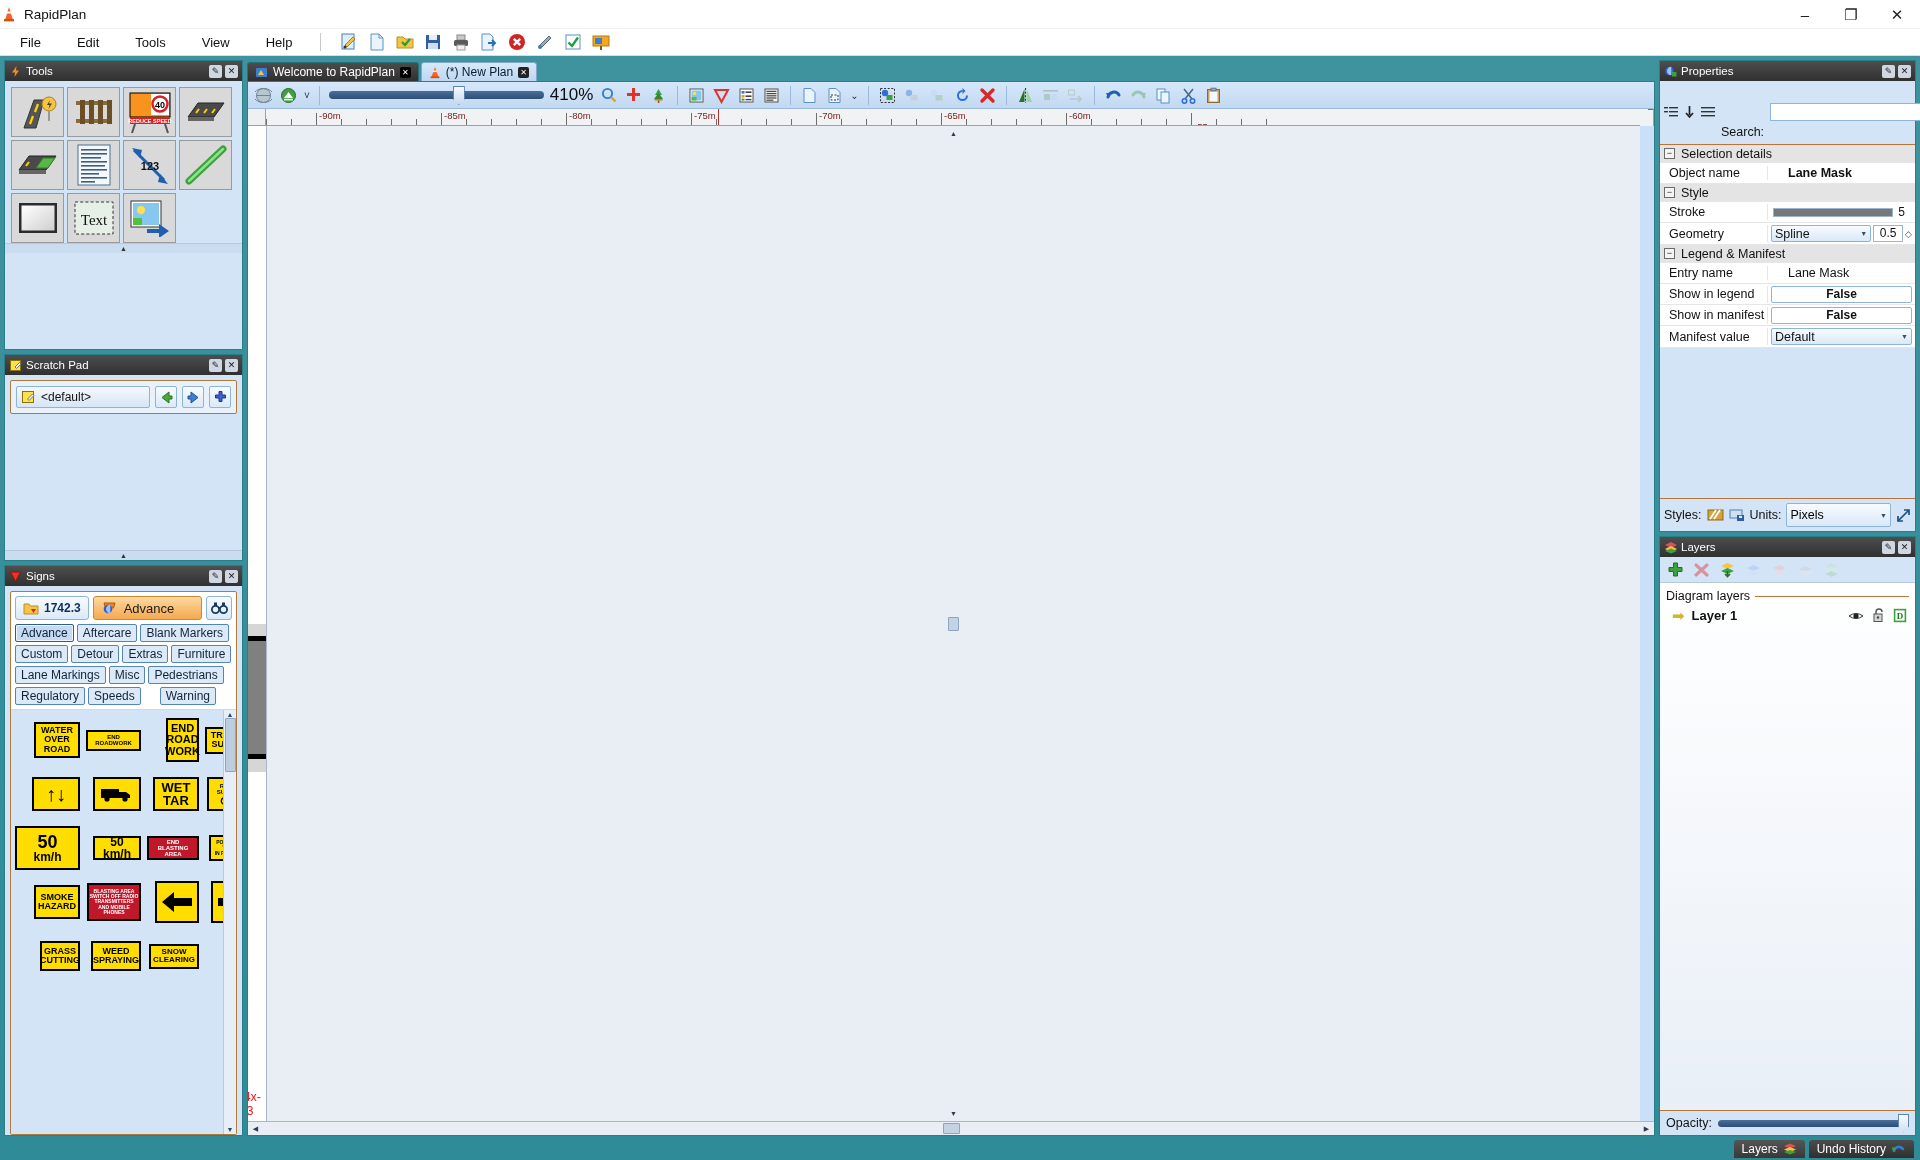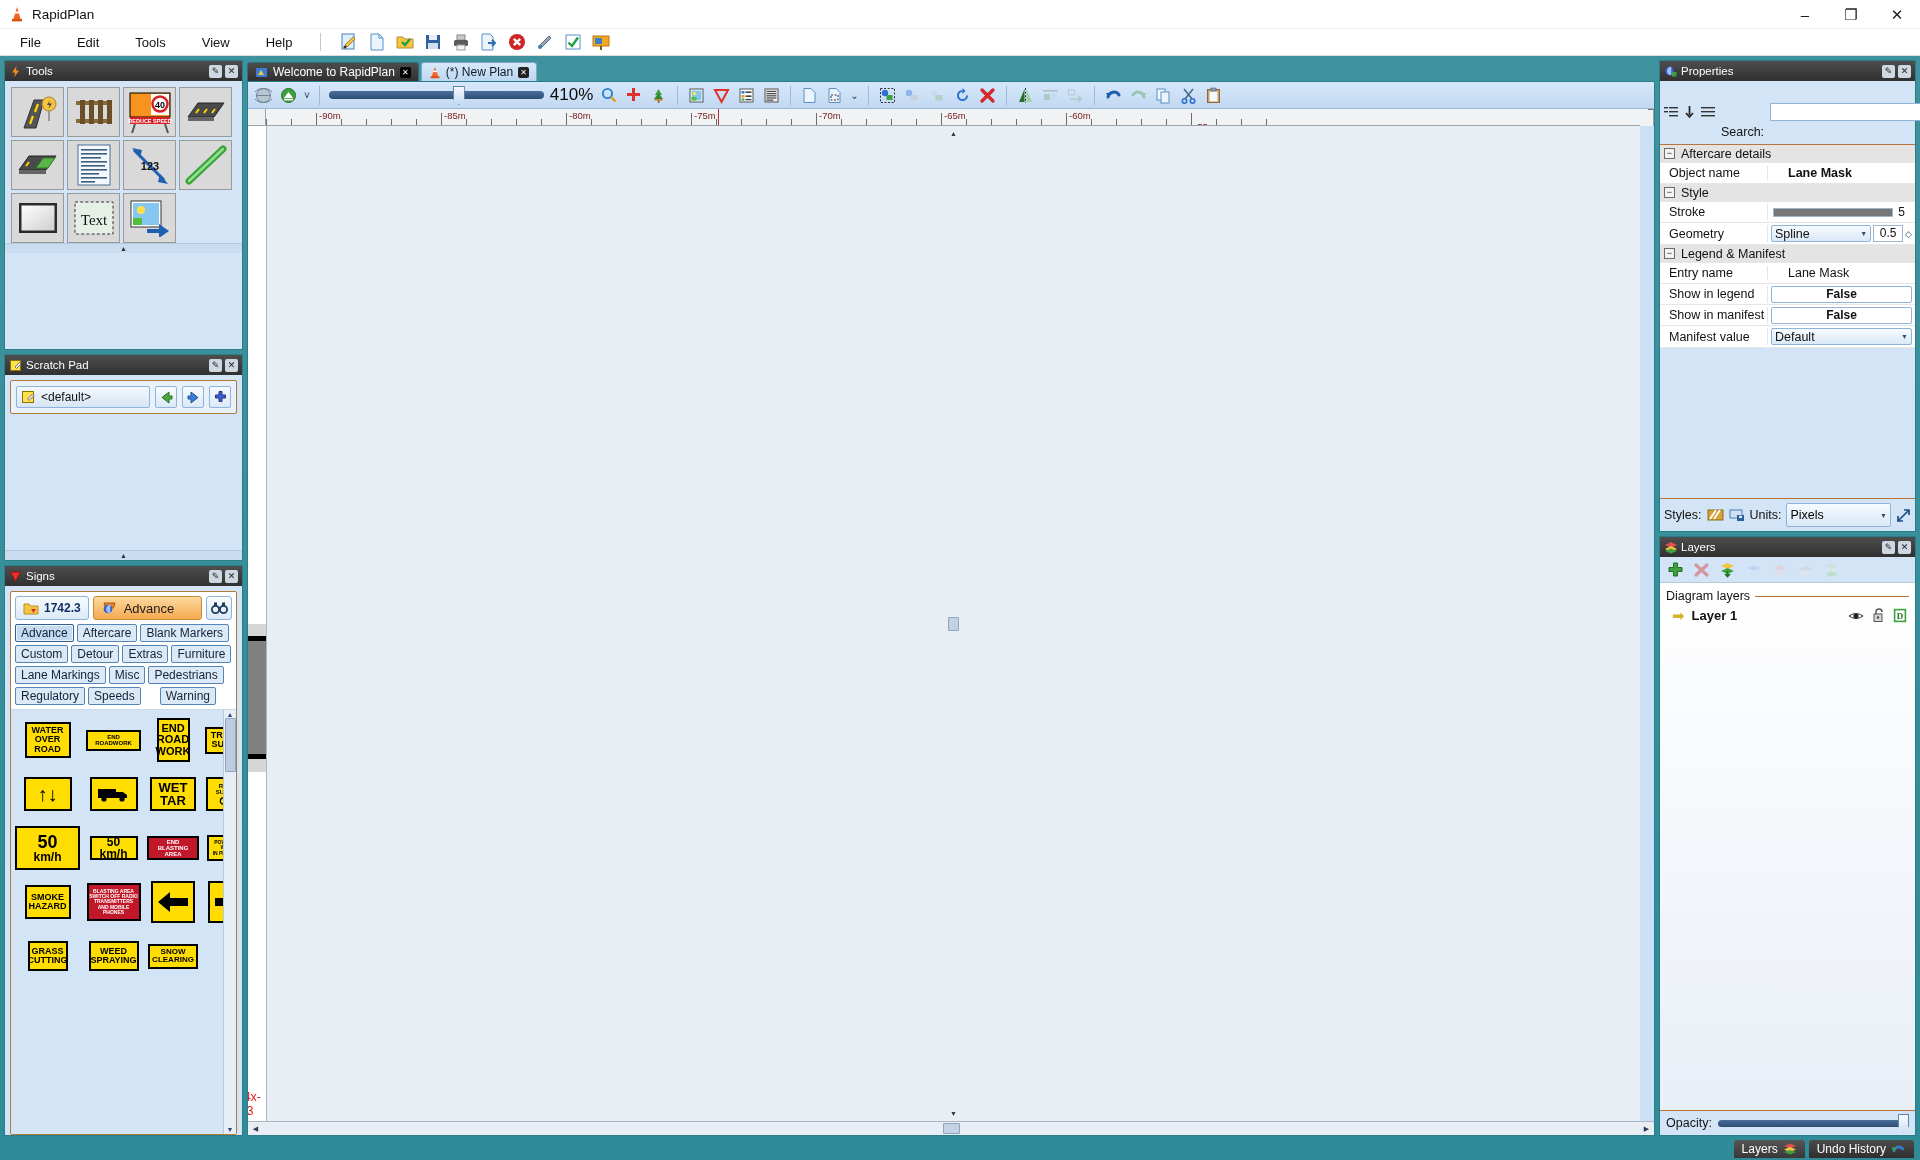--- a/index.html
+++ b/index.html
@@ -16,21 +16,20 @@
     width: 1920px; height: 1160px;
     background: linear-gradient(#3f939e, #2e8b97);
     display: flex; flex-direction: column;
   }
 
   
   .titlebar {
     height: 29px; min-height: 29px;
     background: #ffffff;
     display: flex; align-items: center;
-    padding-left: 8px;
     border-bottom: 1px solid #f0f0f0;
   }
   .titlebar .tb-icon { width: 18px; height: 18px; margin-right: 6px; }
   .titlebar .tb-title { font-size: 13.5px; color: #111; }
   .titlebar .tb-buttons { margin-left: auto; display: flex; height: 29px; }
   .tb-btn {
     width: 46px; height: 29px; display: flex; align-items: center; justify-content: center;
     color: #222; font-size: 15px; line-height: 1;
   }
 
@@ -127,21 +126,21 @@
     font-size: 12px; padding: 1px 5px; border-radius: 2px; white-space: nowrap;
   }
   .sign-tab.active { background: #c5dbf2; border-color: #2f5d8c; box-shadow: inset 0 0 0 1px #eef5fc; }
   .sign-tab.warn-row { margin: 0 auto; }
   .signs-scrollwrap { flex: 1; display: flex; min-height: 0; border-top: 1px solid #cfd9e4; }
   .sign-grid {
     flex: 1; display: grid; grid-template-columns: repeat(4, 1fr);
     gap: 10px 6px; padding: 8px 4px; align-content: start;
     background: #d4e4f7; overflow: hidden;
   }
-  .sign-slot { height: 44px; display: flex; align-items: center; justify-content: center; }
+  .sign-slot { height: 44px; display: flex; align-items: center; justify-content: flex-end; }
   .sgn { border: 2px solid #000; background: #ffdd00; color: #000;
          display: flex; flex-direction: column; align-items: center; justify-content: center;
          font-weight: bold; line-height: 1.02; text-align: center; }
   .sgn.red { background: #c0172a; color: #fff; border-color:#000; }
   .vscroll {
     width: 13px; background: #e6eef7; border-left: 1px solid #b9c9dc;
     display: flex; flex-direction: column; align-items: center; justify-content: space-between;
     font-size: 7px; color: #33466a; padding: 1px 0;
   }
   .vscroll .thumb { width: 11px; height: 54px; background: #bccde0; border: 1px solid #8ea6c2; border-radius:1px; }
@@ -1092,21 +1091,21 @@
                 </svg>
             </span>
             <span class="ps-label">Search:</span>
             <input class="ps-input" type="text" value="" style="">
           </div>
 
           <div class="props-table">
 
             <div class="prow group">
               <span class="grp-toggle">−</span>
-              <span>Aftercare details</span>
+              <span>Selection details</span>
             </div>
             <div class="prow" style="min-height:21px">
               <span class="pkey">Object name</span>
               <span class="pval bold">Lane Mask</span>
             </div>
 
             <div class="prow group">
               <span class="grp-toggle">−</span>
               <span>Style</span>
             </div>

